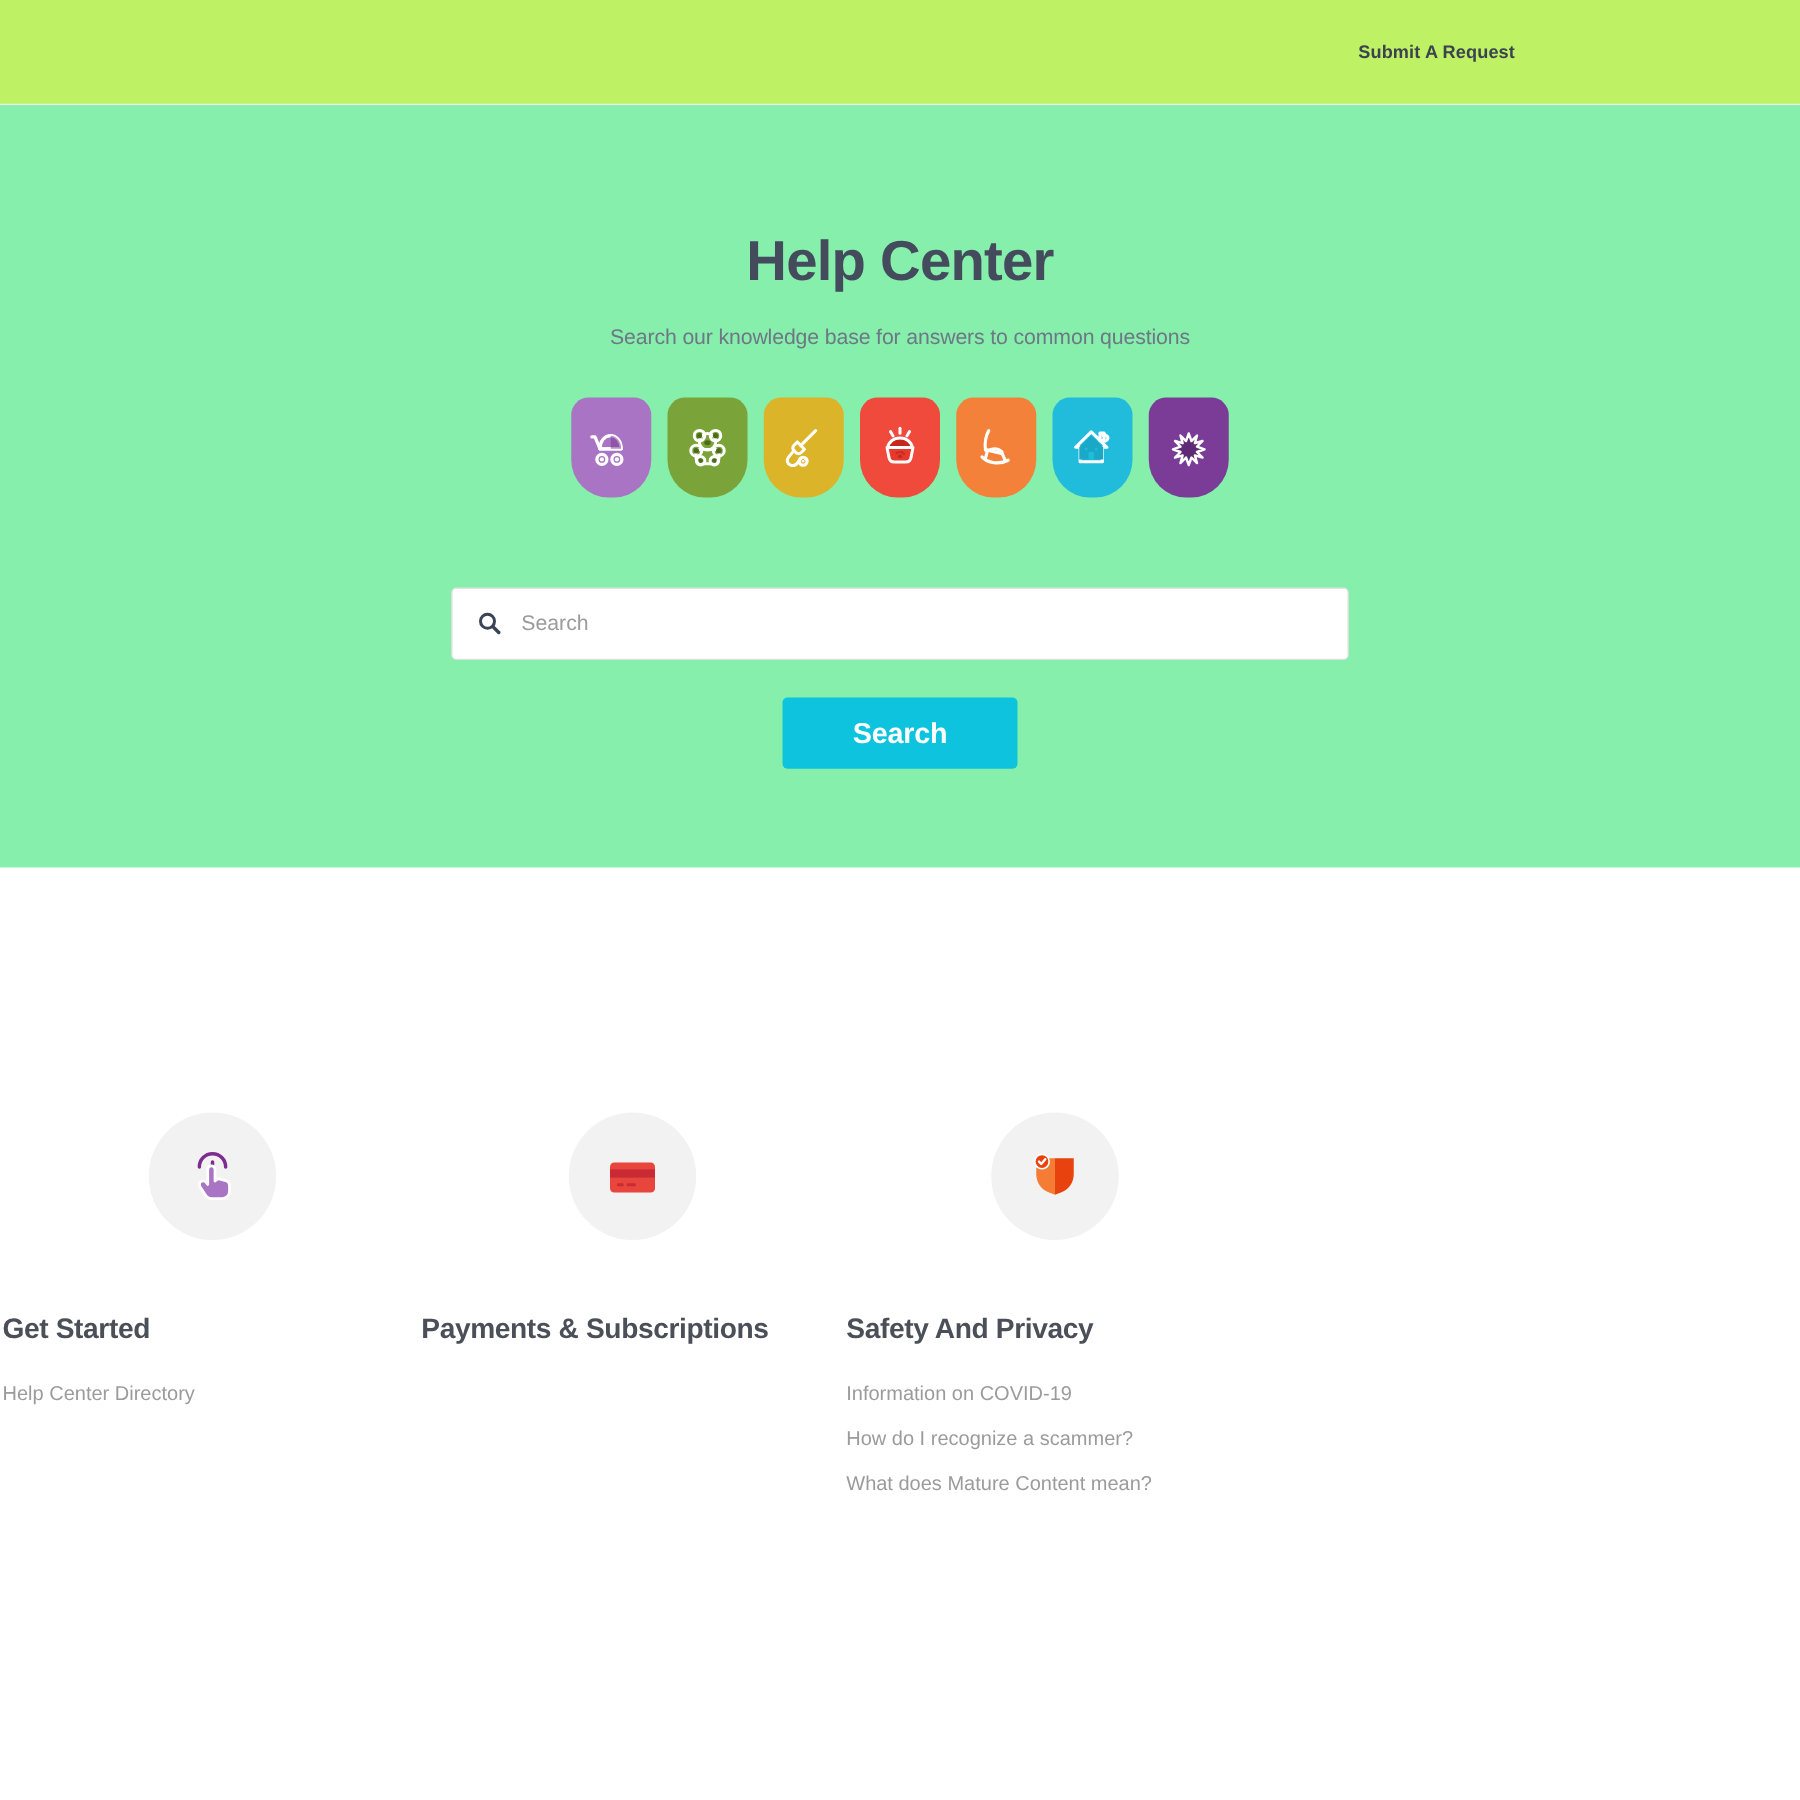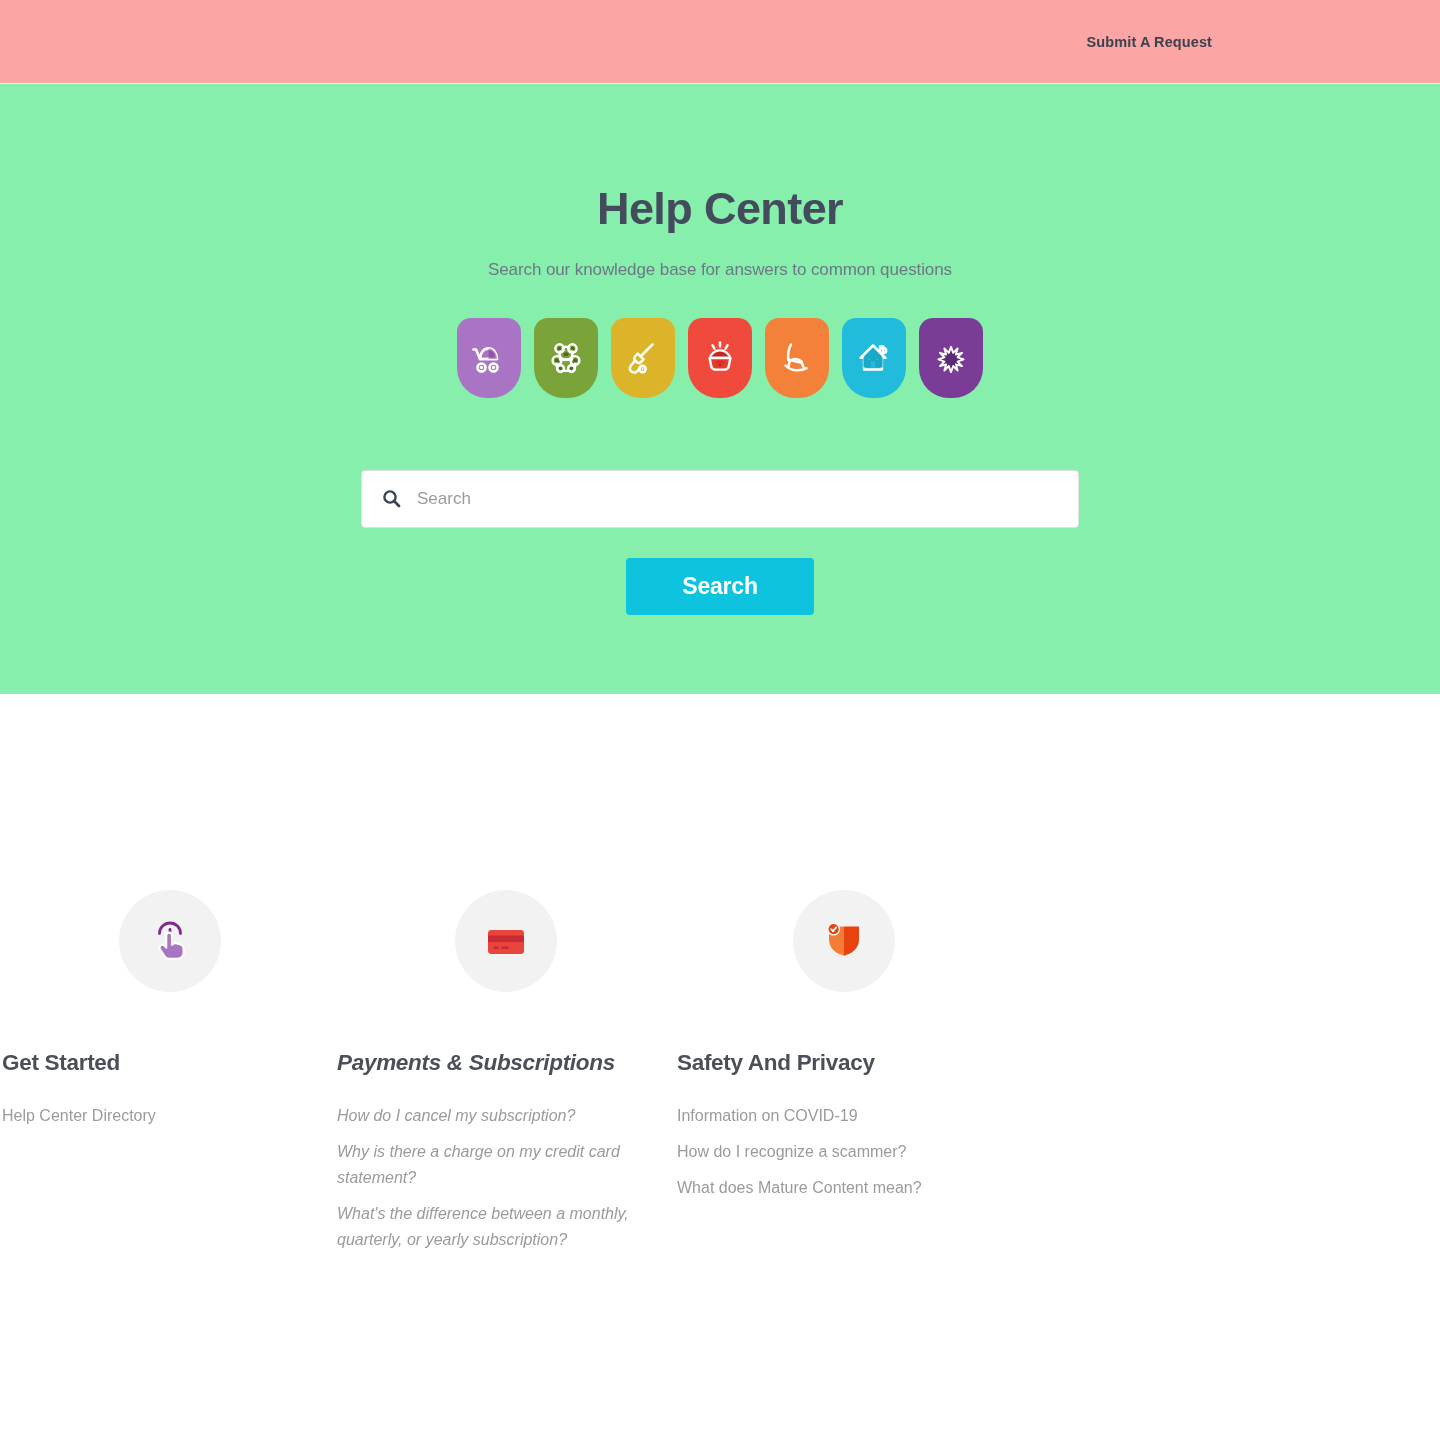--- a/index.html
+++ b/index.html
@@ -11,21 +11,21 @@
     height: 1440px;
     background: #ffffff;
     font-family: "Liberation Sans", sans-serif;
     -webkit-font-smoothing: antialiased;
     overflow: hidden;
   }
 
   
   .site-header {
     height: 84px;
-    background: #fca5a5;
+    background: #bef264;
     border-bottom: 1px solid #ededed;
     display: flex;
     align-items: center;
     justify-content: flex-end;
     box-sizing: border-box;
     padding-right: 228px;
   }
   .submit-request-link {
     font-size: 14.5px;
     font-weight: bold;
@@ -163,21 +163,21 @@
   .cat-link {
     font-size: 16px;
     font-weight: 300;
     color: #9b9b9b;
     text-decoration: none;
     line-height: 1.62;
     cursor: pointer;
     display: inline;
   }
   .cat-1 { padding-left: 2px; }
-  .cat-2 { padding-left: 0px; font-style: italic; }
+  .cat-2 { padding-left: 0px; }
   .cat-3 { padding-left: 3px; }
   .cat-links-narrow { max-width: 292px; }
 </style>
 </head>
 <body>
 
 <header class="site-header">
   <a class="submit-request-link">Submit A Request</a>
 </header>
 
@@ -338,31 +338,20 @@
   <div class="category cat-2">
     <div class="cat-icon-circle">
       <svg width="50" height="50" viewBox="0 0 50 50">
         <rect x="7" y="14" width="36" height="24" rx="3.4" fill="#e8453c"></rect>
         <rect x="7" y="19.5" width="36" height="6.6" fill="#c92a33"></rect>
         <rect x="12.5" y="30.5" width="5.4" height="2.4" rx="1.0" fill="#c92a33"></rect>
         <rect x="20.3" y="30.5" width="7.4" height="2.4" rx="1.0" fill="#c92a33"></rect>
       </svg>
     </div>
     <h3 class="cat-title">Payments &amp; Subscriptions</h3>
-    <ul class="cat-links cat-links-narrow">
-      <li>
-        <a class="cat-link">How do I cancel my subscription?</a>
-      </li>
-      <li>
-        <a class="cat-link">Why is there a charge on my credit card statement?</a>
-      </li>
-      <li>
-        <a class="cat-link">What's the difference between a monthly, quarterly, or yearly subscription?</a>
-      </li>
-    </ul>
   </div>
 
   <div class="category cat-3">
     <div class="cat-icon-circle">
       <svg width="50" height="50" viewBox="0 0 50 50">
         <path d="M25 10.5H40v12.8c0 6.6-4.1 12.4-10.3 14.7L25 39.8z" fill="#e8430e"></path>
         <path d="M25 10.5H10v12.8c0 6.6 4.1 12.4 10.3 14.7L25 39.8z" fill="#f57c34"></path>
         <circle cx="14.6" cy="13.2" r="6.4" fill="#ffffff"></circle>
         <circle cx="14.6" cy="13.2" r="5.1" fill="#e8430e"></circle>
         <path d="M12.2 13.3l1.8 1.9 3.2-3.8" fill="none" stroke="#ffffff" stroke-width="1.9" stroke-linecap="round" stroke-linejoin="round"></path>

